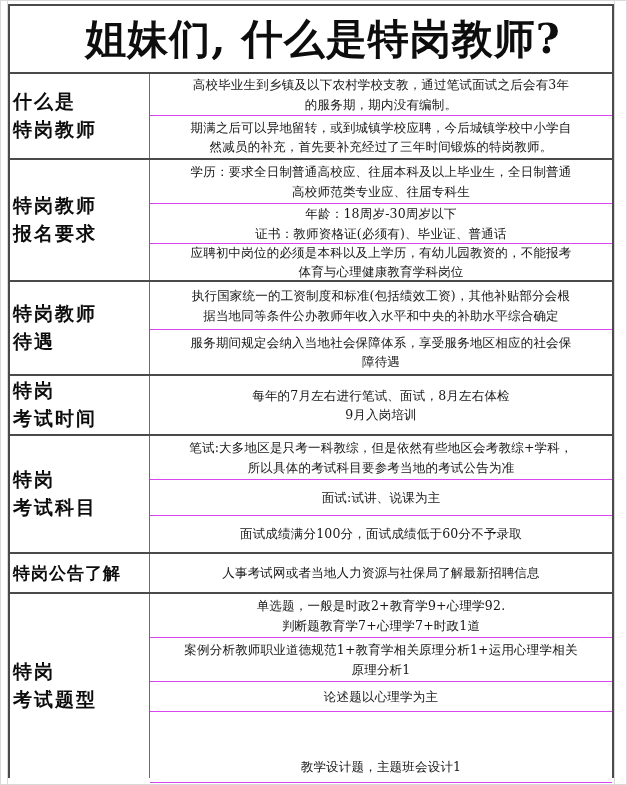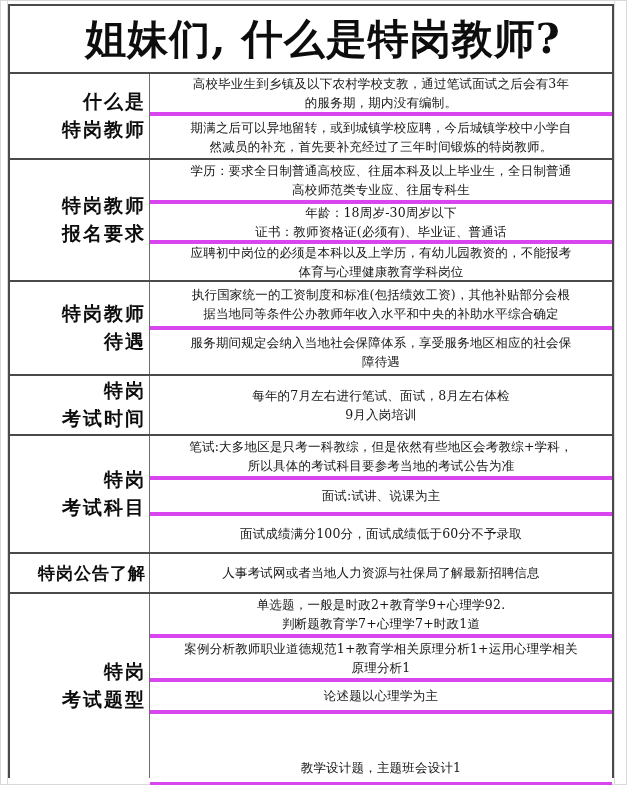--- a/index.html
+++ b/index.html
@@ -83,21 +83,21 @@
     border-bottom: none;
   }
 
   .label-cell {
     width: 140px;
     min-width: 140px;
     border-right: 1px solid #6b6b6b;
     box-sizing: border-box;
     display: flex;
     flex-direction: column;
-    align-items: flex-end;
+    align-items: flex-start;
     justify-content: center;
     padding: 16px 3px;
     text-align: center;
   }
   .label-line {
     font-family: "DejaVu Serif", "Liberation Serif", serif;
     font-weight: 700;
     font-size: 19px;
     line-height: 1.45;
     letter-spacing: 2px;
@@ -109,21 +109,21 @@
     letter-spacing: 1px;
   }
 
   .content-cell {
     flex: 1;
     display: flex;
     flex-direction: column;
     box-sizing: border-box;
   }
   .sub-row {
-    border-bottom: 4px solid #d946ef;
+    border-bottom: 1px solid #d946ef;
     box-sizing: border-box;
     display: flex;
     flex-direction: column;
     align-items: center;
     justify-content: center;
     padding: 5px 6px;
     text-align: center;
   }
   .sub-row:last-child {
     border-bottom: none;

